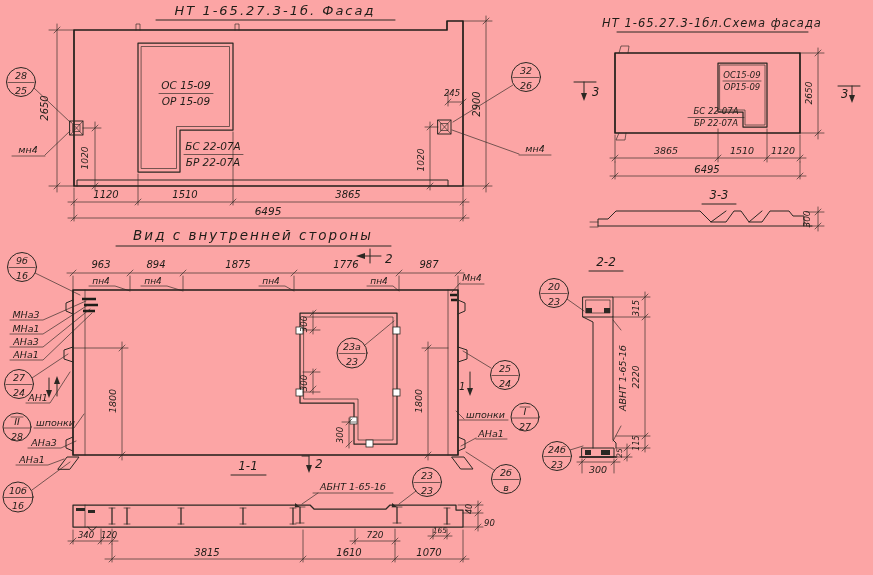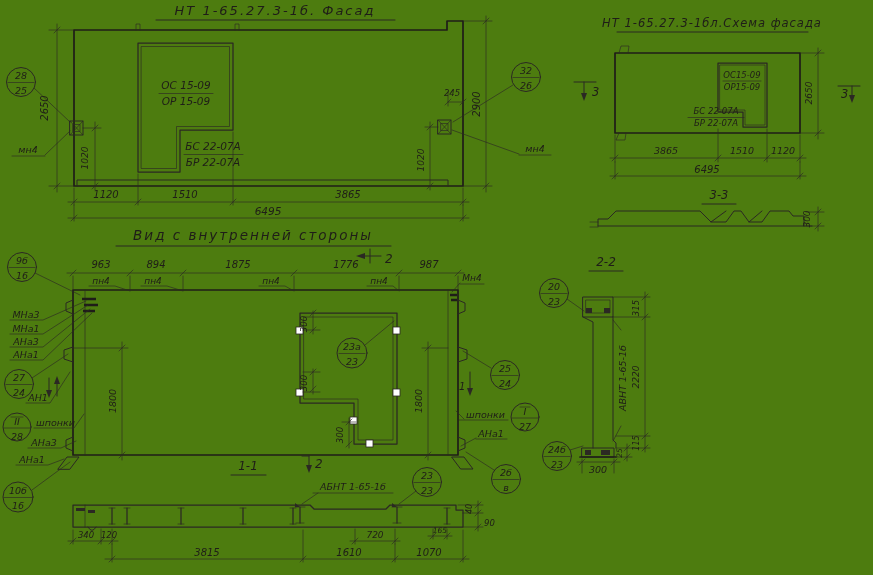--- a/index.html
+++ b/index.html
@@ -1,16 +1,16 @@
 <!DOCTYPE html>
 <html><head>
 <meta charset="utf-8">
 <style>
   html,body{margin:0;padding:0;background:#ffffff;}
-  #sheet{width:873px;height:575px;position:relative;background:#4d7c0f;overflow:hidden;}
+  #sheet{width:873px;height:575px;position:relative;background:#fca5a5;overflow:hidden;}
   svg{display:block;}
   .s{fill:none;stroke:#2b2823;stroke-width:1;stroke-linecap:round;stroke-linejoin:round;}
   .f{fill:none;stroke:#2b2823;stroke-width:.65;stroke-linecap:round;stroke-linejoin:round;}
   .b{fill:none;stroke:#1f1d18;stroke-width:1.7;stroke-linecap:round;stroke-linejoin:round;}
   .m{fill:none;stroke:#2b2823;stroke-width:1.25;stroke-linecap:round;stroke-linejoin:round;}
   .bk{fill:none;stroke:#1f1d18;stroke-width:2.6;stroke-linecap:butt;}
   .ar{fill:#2b2823;stroke:none;}
   .wf{fill:#ffffff;stroke:#2b2823;stroke-width:.8;}
   text{font-family:"DejaVu Sans",sans-serif;font-style:italic;fill:#1f1d18;}
   .t75{font-size:7.5px}.t8{font-size:8px}.t85{font-size:8.5px}.t9{font-size:9px}

